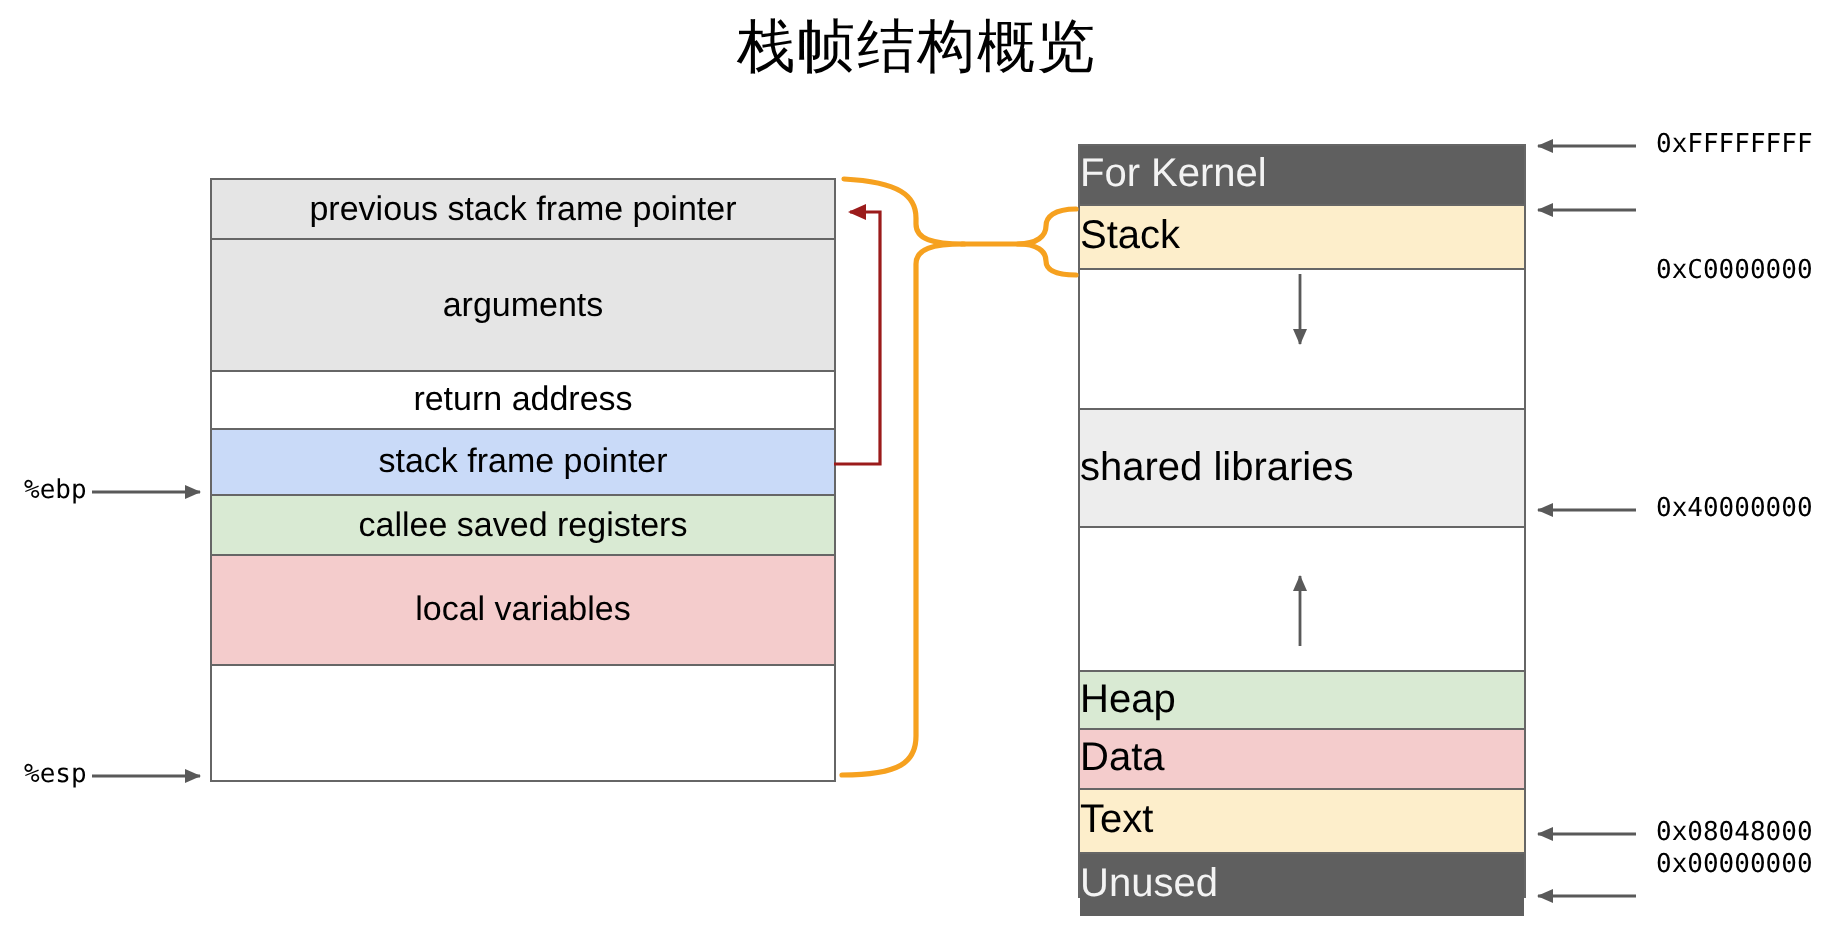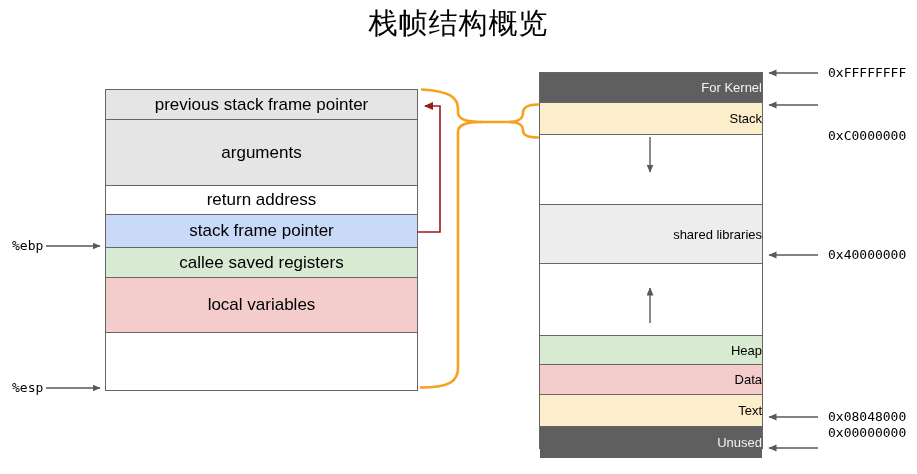--- a/index.html
+++ b/index.html
@@ -30,22 +30,22 @@
   .sf-callee { height: 30px; background: #d9ead3; }
   .sf-local  { height: 55px; background: #f4cccc; }
   .sf-empty  { height: 57px; background: #ffffff; }
 
   
   .mem-box {
     position: absolute; left: 539px; top: 72px; width: 224px; height: 377px;
     border: 1px solid #666;
   }
   .mem-seg {
-    width: 100%; display: flex; align-items: center; justify-content: flex-end;
-    font-size: 13px; color: #000; border-bottom: 1px solid #666;
+    width: 100%; display: flex; align-items: center; justify-content: flex-start;
+    font-size: 20px; color: #000; border-bottom: 1px solid #666;
   }
   .mem-seg:last-child { border-bottom: none; }
   .seg-dark { background: #5f5f5f; color: #f3f3f3; }
   .seg-kernel { height: 30px; }
   .seg-stack  { height: 32px; background: #fdeecb; }
   .seg-gap1   { height: 70px; background: #ffffff; }
   .seg-shlib  { height: 59px; background: #ededed; }
   .seg-gap2   { height: 72px; background: #ffffff; }
   .seg-heap   { height: 29px; background: #d9ead3; }
   .seg-data   { height: 30px; background: #f4cccc; }

